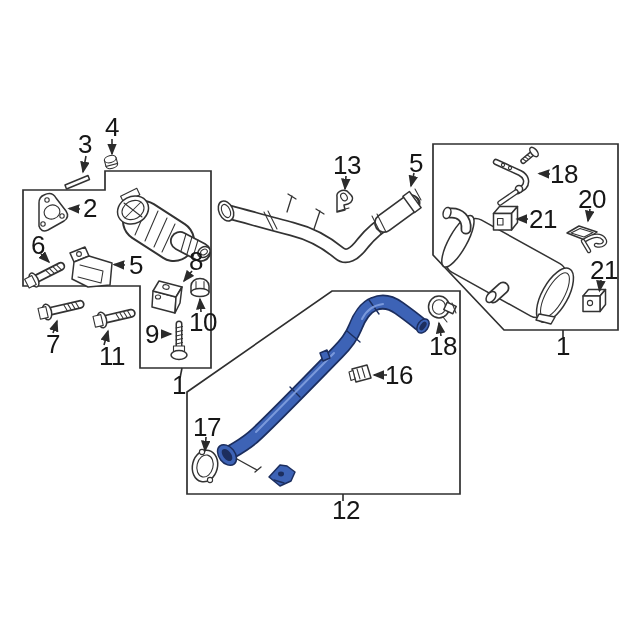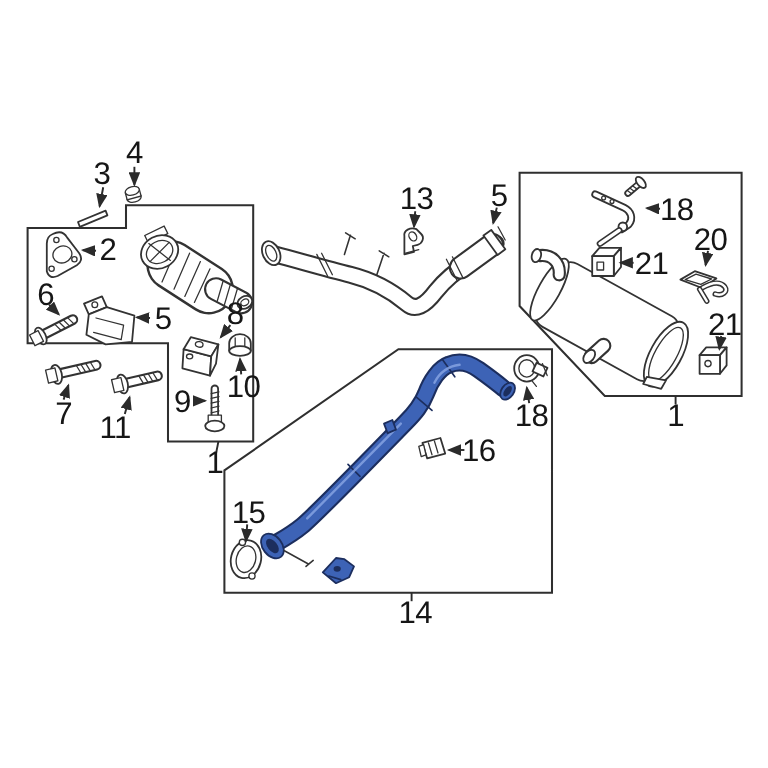--- a/index.html
+++ b/index.html
@@ -279,25 +279,25 @@
 <div class="callout" style="left:179px;top:385px">1</div>
 <div class="callout" style="left:90px;top:208px">2</div>
 <div class="callout" style="left:85px;top:144px">3</div>
 <div class="callout" style="left:112px;top:127px">4</div>
 <div class="callout" style="left:136px;top:265px">5</div>
 <div class="callout" style="left:38px;top:245px">6</div>
 <div class="callout" style="left:53px;top:344px">7</div>
 <div class="callout" style="left:196px;top:261px">8</div>
 <div class="callout" style="left:152px;top:334px">9</div>
 <div class="callout" style="left:203px;top:322px">10</div>
-<div class="callout" style="left:96px;top:356px">11</div>
+<div class="callout" style="left:112px;top:356px">11</div>
 <div class="callout" style="left:416px;top:163px">5</div>
 <div class="callout" style="left:347px;top:165px">13</div>
-<div class="callout" style="left:346px;top:510px">14</div>
-<div class="callout" style="left:207px;top:427px">15</div>
+<div class="callout" style="left:346px;top:510px">12</div>
+<div class="callout" style="left:207px;top:427px">17</div>
 <div class="callout" style="left:399px;top:375px">16</div>
 <div class="callout" style="left:563px;top:346px">1</div>
 <div class="callout" style="left:443px;top:346px">18</div>
 <div class="callout" style="left:564px;top:174px">18</div>
 <div class="callout" style="left:592px;top:199px">20</div>
 <div class="callout" style="left:543px;top:219px">21</div>
 <div class="callout" style="left:604px;top:270px">21</div>
 </div>
 
 </body></html>

